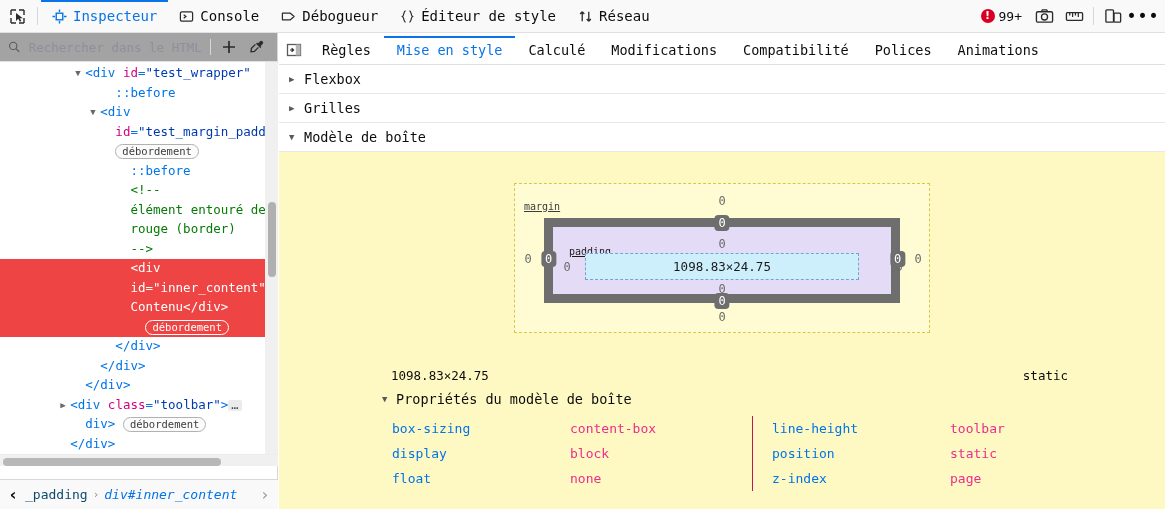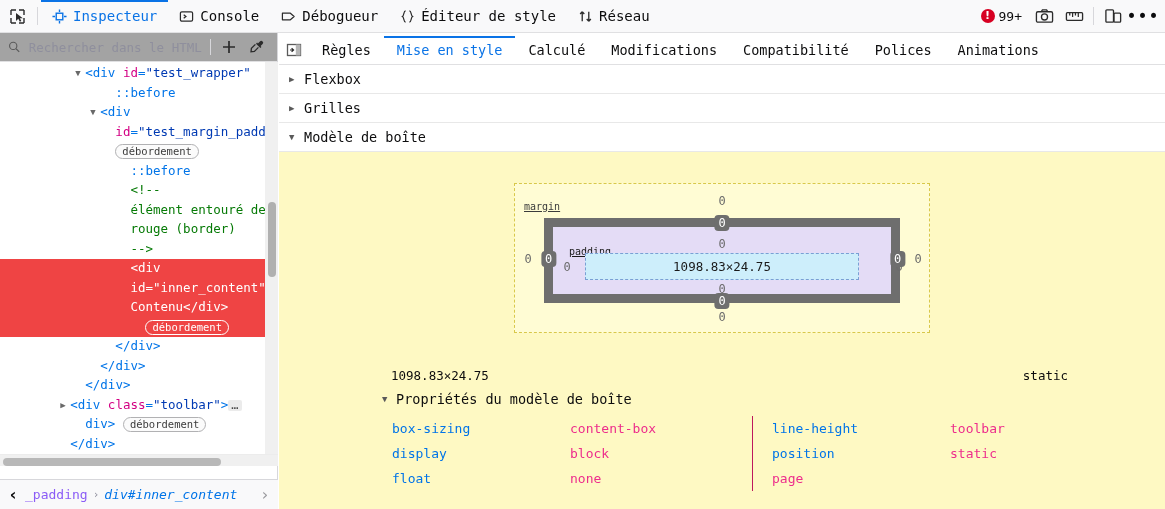--- a/index.html
+++ b/index.html
@@ -133,21 +133,21 @@
   }
   .bc-arrow {
     width: 18px; height: 24px; display: flex; align-items: center; justify-content: center;
     cursor: pointer; color: #0c0c0d; font-size: 16px; font-weight: bold;
   }
   .bc-arrow.dim { color: #9a9a9e; font-weight: normal; }
   .bc-items {
     display: flex; align-items: center; gap: 5px; flex: 1; overflow: hidden;
     font-family: "DejaVu Sans Mono", "Liberation Mono", monospace; font-size: 13px;
   }
-  .bc-item { color: #8b5cf6; white-space: nowrap; cursor: pointer; }
+  .bc-item { color: #0c4a6e; white-space: nowrap; cursor: pointer; }
   .bc-item.current { color: #0074e8; font-style: italic; }
   .bc-chevron { color: #8f8f9d; font-size: 11px; }
 
   
   .layout-pane {
     position: absolute; left: 279px; top: 36px; width: 886px; height: 476px;
     background: #fef9c3;
   }
   .sidebar-tabs {
     height: 29px; display: flex; align-items: stretch;
@@ -499,18 +499,19 @@
       <div class="props-col second">
         <div class="prop-row">
           <span class="prop-name">line-height</span>
           <span class="prop-value">toolbar</span>
         </div>
         <div class="prop-row">
           <span class="prop-name">position</span>
           <span class="prop-value">static</span>
         </div>
         <div class="prop-row">
+          <span class="prop-name">z-index</span>
           <span class="prop-value">page</span>
         </div>
       </div>
     </div>
   </div>
 </div>
 
 </body></html>

